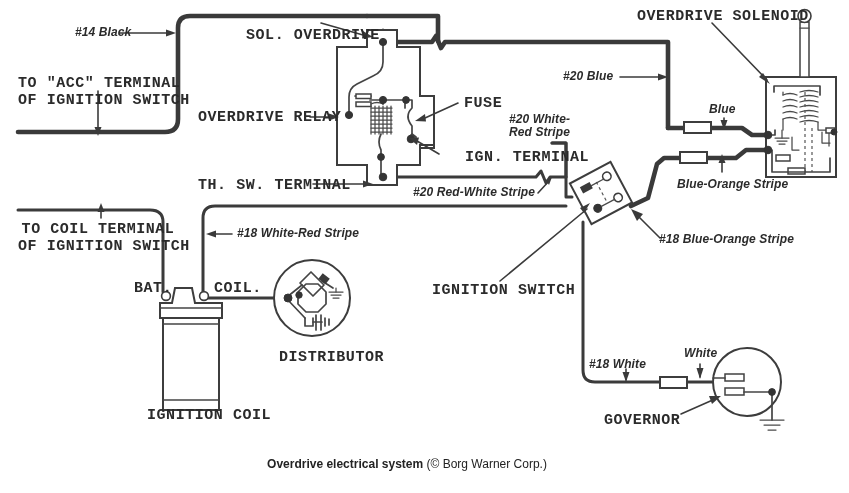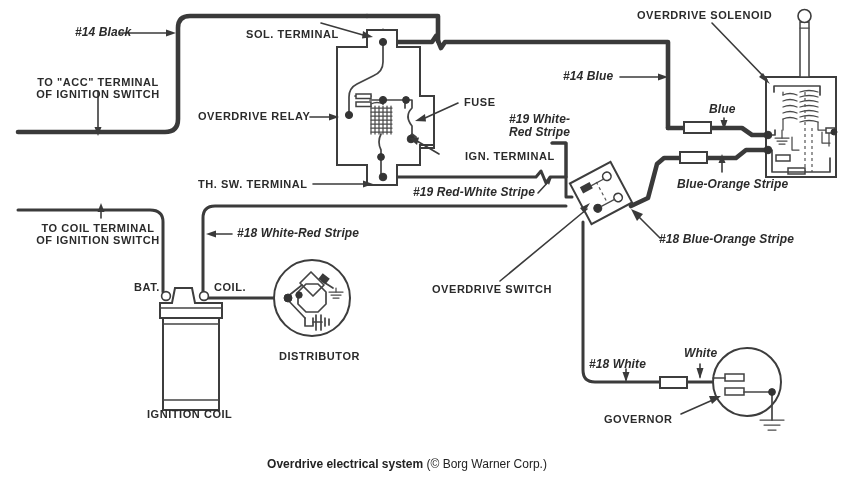--- a/index.html
+++ b/index.html
@@ -43,22 +43,22 @@
   .solidfill { fill: #3a3a3a; stroke: none; }
   
   .lbl {
     position: absolute;
     white-space: pre;
     line-height: 1.12;
     color: #2b2b2b;
     letter-spacing: 0.2px;
   }
   .caps {
-    font-family: Liberation Sans, sans-serif;
-    font-size: 11px;
+    font-family: Liberation Mono, monospace;
+    font-size: 15px;
     font-weight: 700;
     letter-spacing: 0.55px;
   }
   .ital {
     font-family: Liberation Sans, sans-serif;
     font-style: italic;
     font-size: 12px;
     font-weight: 700;
     letter-spacing: 0.1px;
   }
@@ -324,53 +324,53 @@
 
     <path class="leader" d="M 552,143 L 566,143"></path>
 
   </svg>
 
   <div class="lbl ital" style="left:75px; top:26px;">#14 Black</div>
 
   <div class="lbl caps ctr" style="left:18px; top:76px; width:160px;">TO "ACC" TERMINAL
 OF IGNITION SWITCH</div>
 
-  <div class="lbl caps" style="left:246px; top:28px;">SOL. TERMINAL</div>
+  <div class="lbl caps" style="left:246px; top:28px;">SOL. OVERDRIVE</div>
 
   <div class="lbl caps" style="left:198px; top:110px;">OVERDRIVE RELAY</div>
 
   <div class="lbl caps" style="left:464px; top:96px;">FUSE</div>
 
   <div class="lbl caps" style="left:465px; top:150px;">IGN. TERMINAL</div>
 
   <div class="lbl caps" style="left:198px; top:178px;">TH. SW. TERMINAL</div>
 
-  <div class="lbl ital" style="left:413px; top:186px;">#19 Red-White Stripe</div>
+  <div class="lbl ital" style="left:413px; top:186px;">#20 Red-White Stripe</div>
 
   <div class="lbl caps ctr" style="left:18px; top:222px; width:160px;">TO COIL TERMINAL
 OF IGNITION SWITCH</div>
 
   <div class="lbl ital" style="left:237px; top:227px;">#18 White-Red Stripe</div>
 
-  <div class="lbl ital" style="left:509px; top:113px;">#19 White-
+  <div class="lbl ital" style="left:509px; top:113px;">#20 White-
 Red Stripe</div>
 
   <div class="lbl caps" style="left:134px; top:281px;">BAT.</div>
 
   <div class="lbl caps" style="left:214px; top:281px;">COIL.</div>
 
   <div class="lbl caps" style="left:279px; top:350px;">DISTRIBUTOR</div>
 
   <div class="lbl caps" style="left:147px; top:408px;">IGNITION COIL</div>
 
-  <div class="lbl caps" style="left:432px; top:283px;">OVERDRIVE SWITCH</div>
+  <div class="lbl caps" style="left:432px; top:283px;">IGNITION SWITCH</div>
 
   <div class="lbl caps" style="left:637px; top:9px;">OVERDRIVE SOLENOID</div>
 
-  <div class="lbl ital" style="left:563px; top:70px;">#14 Blue</div>
+  <div class="lbl ital" style="left:563px; top:70px;">#20 Blue</div>
 
   <div class="lbl ital" style="left:709px; top:103px;">Blue</div>
 
   <div class="lbl ital" style="left:677px; top:178px;">Blue-Orange Stripe</div>
 
   <div class="lbl ital" style="left:659px; top:233px;">#18 Blue-Orange Stripe</div>
 
   <div class="lbl ital" style="left:589px; top:358px;">#18 White</div>
 
   <div class="lbl ital" style="left:684px; top:347px;">White</div>

